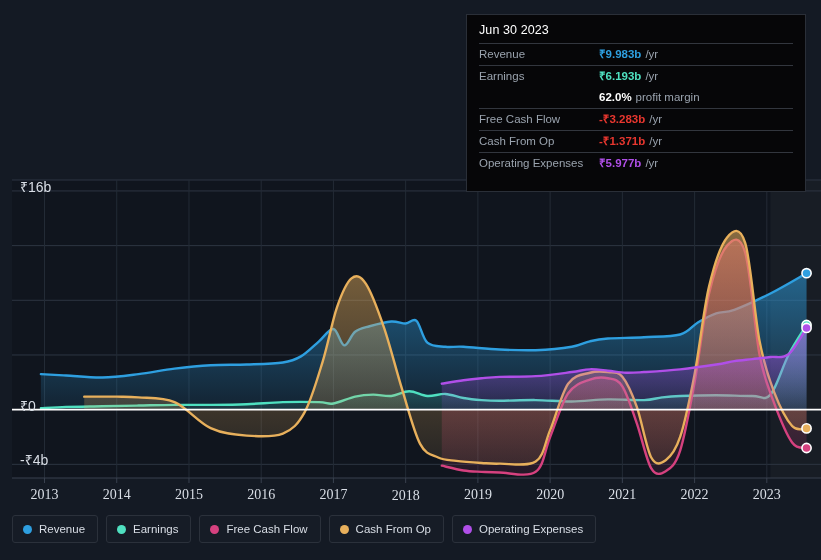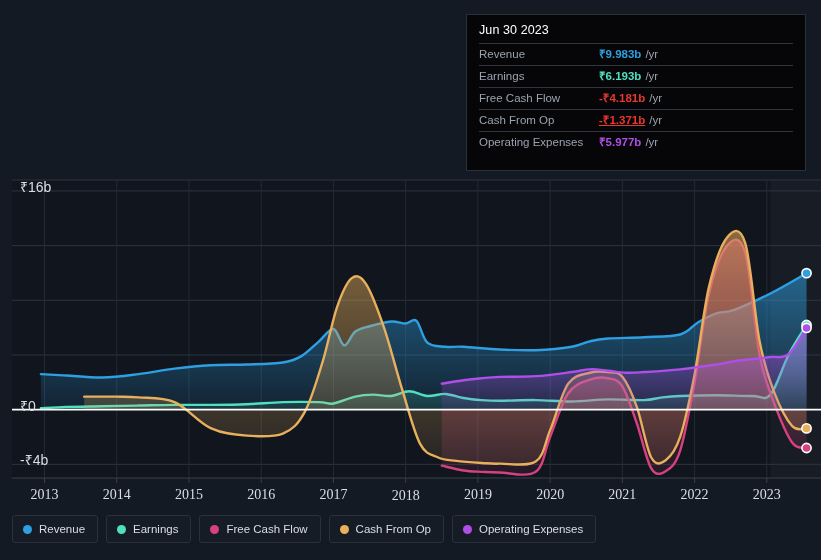--- a/index.html
+++ b/index.html
@@ -186,27 +186,31 @@
     <div class="tt-date">Jun 30 2023</div>
     <div id="tt-rows">
         <div class="tt-row">
           <div class="tt-label">Revenue</div>
           <div><span class="tt-val" style="color: rgb(46, 159, 224);">₹9.983b</span><span class="tt-unit">/yr</span></div>
         </div>
         <div class="tt-row">
           <div class="tt-label">Earnings</div>
           <div><span class="tt-val" style="color: rgb(79, 224, 192);">₹6.193b</span><span class="tt-unit">/yr</span></div>
         </div>
+        <div class="tt-row no-rule">
+          <div class="tt-label"></div>
+          <div><span class="tt-val" style="color: rgb(255, 255, 255);">62.0%</span><span class="tt-unit">profit margin</span></div>
+        </div>
         <div class="tt-row">
           <div class="tt-label">Free Cash Flow</div>
-          <div><span class="tt-val" style="color: rgb(232, 55, 47);">-₹4.181b</span><span class="tt-unit">/yr</span></div>
+          <div><span class="tt-val" style="color: rgb(232, 55, 47);">-₹3.283b</span><span class="tt-unit">/yr</span></div>
         </div>
         <div class="tt-row">
           <div class="tt-label">Cash From Op</div>
-          <div><span class="tt-val" style="color: rgb(232, 55, 47); text-decoration: underline;">-₹1.371b</span><span class="tt-unit">/yr</span></div>
+          <div><span class="tt-val" style="color: rgb(232, 55, 47);">-₹1.371b</span><span class="tt-unit">/yr</span></div>
         </div>
         <div class="tt-row">
           <div class="tt-label">Operating Expenses</div>
           <div><span class="tt-val" style="color: rgb(176, 79, 232);">₹5.977b</span><span class="tt-unit">/yr</span></div>
         </div>
       </div>
   </div>
 
   <div id="legend">
       <div class="legend-item">

